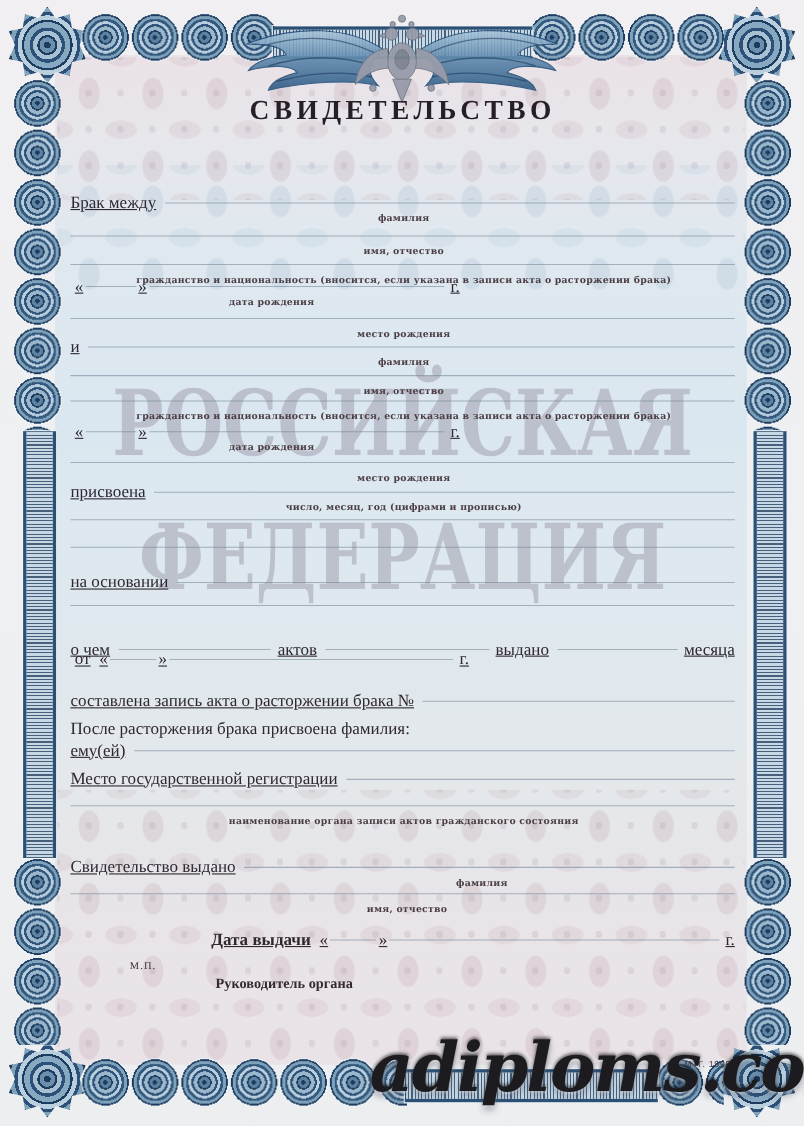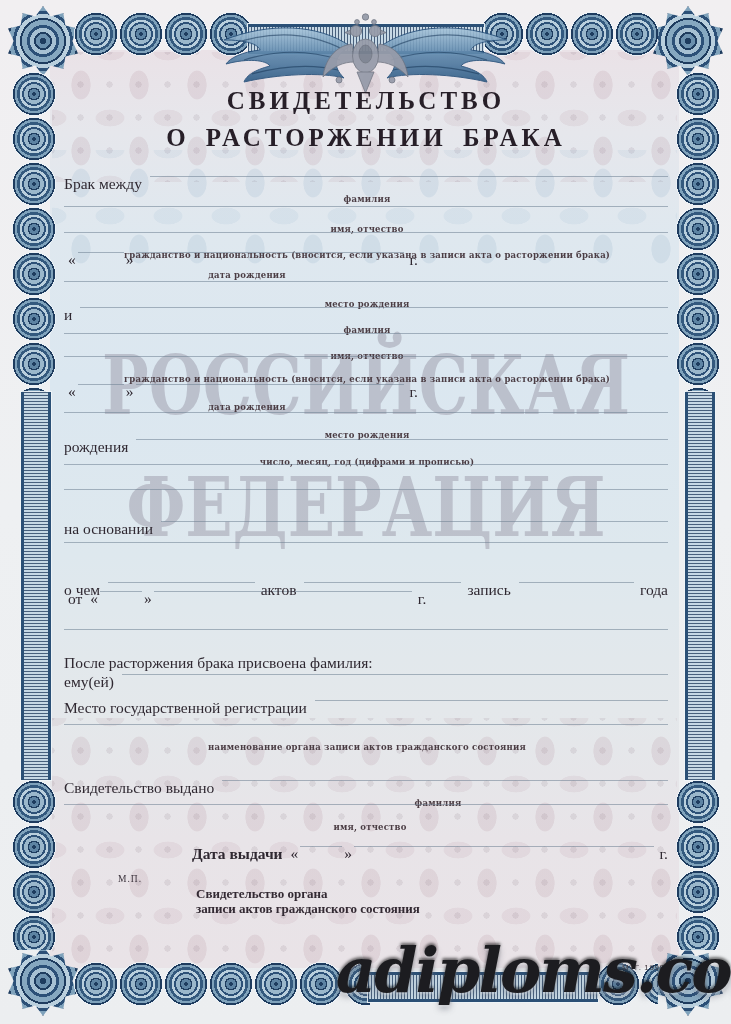--- a/index.html
+++ b/index.html
@@ -45,22 +45,22 @@
       #86a8c0 16px 21px,#1e3c5f 21px 23px,#b9cfdd 23px 27px,#2c5077 27px 30px,#7fa2bb 30px 34px,#1e3c5f 34px 35px);}
   
   .wm{position:absolute;left:64px;width:604px;text-align:center;z-index:2;
       font:bold 66px "DejaVu Serif",serif;color:rgba(112,102,122,0.30);
       letter-spacing:0px;white-space:nowrap;transform:scale(0.94,1.25);transform-origin:center top;}
   
   .title{position:absolute;left:64px;top:82px;width:604px;z-index:4;text-align:center;
       font:bold 25px "Liberation Serif",serif;letter-spacing:4px;word-spacing:6px;
       line-height:37px;color:#271f28;}
   
-  .row{position:absolute;left:64px;width:604px;height:16px;display:flex;align-items:flex-start;
-      z-index:4;font:15.5px "Liberation Serif","DejaVu Serif",serif;color:#2f2831;}
+  .row{position:absolute;left:64px;width:604px;height:16px;display:flex;align-items:center;
+      z-index:4;font:15.5px "Liberation Serif","DejaVu Serif",serif;color:#2f2831;text-decoration:underline;}
   .lbl{white-space:nowrap;line-height:15px;padding-right:8px;}
   .lg{padding-right:0;padding-left:6px;}
   .fl{flex:1;border-bottom:1px solid rgba(110,128,146,0.55);}
   .seg{border-bottom:1px solid rgba(110,128,146,0.55);}
   .sp{border-bottom:none;}
   .sub{position:absolute;top:18px;transform:translateX(-50%);
       font:bold 8.5px "DejaVu Serif",serif;color:#4b3d44;white-space:nowrap;letter-spacing:0.2px;}
   .plain{position:absolute;left:64px;z-index:4;font:15.5px "Liberation Serif","DejaVu Serif",serif;color:#2f2831;white-space:nowrap;}
   .mp{font:9.5px "Liberation Serif",serif;letter-spacing:1px;color:#3b333c;}
   .sig{font:bold 13px "Liberation Serif",serif;line-height:15px;color:#332a33;white-space:nowrap;}
@@ -133,21 +133,20 @@
       <ellipse cx="147.5" cy="52" rx="13" ry="17"></ellipse>
       <path d="M139,68 L147.5,89 L156,68 Z"></path>
       <circle cx="121" cy="76" r="3"></circle>
         <circle cx="174" cy="76" r="3"></circle>
       <ellipse cx="147.5" cy="50" rx="6.5" ry="9" fill="#7c8391"></ellipse>
     </g>
   </svg>
 
   <div class="title">
     <div>СВИДЕТЕЛЬСТВО</div>
-    <div>О РАСТОРЖЕНИИ БРАКА</div>
   </div>
 
   <div class="row" style="top:176px;">
     <span class="lbl">Брак между</span>
     <span class="fl"></span>
     <span class="sub" style="left:303px;">фамилия</span>
   </div>
 
   <div class="row" style="top:206px;">
     <span class="fl"></span>
@@ -199,21 +198,21 @@
     <span class="fl sp"></span>
     <span class="sub" style="left:183px;">дата рождения</span>
   </div>
 
   <div class="row" style="top:412px;">
     <span class="fl"></span>
     <span class="sub" style="left:303px;">место рождения</span>
   </div>
 
   <div class="row" style="top:439px;">
-    <span class="lbl">рождения</span>
+    <span class="lbl">присвоена</span>
     <span class="fl"></span>
     <span class="sub" style="left:303px;">число, месяц, год (цифрами и прописью)</span>
   </div>
 
   <div class="row" style="top:464px;">
     <span class="fl"></span>
   </div>
   <div class="row" style="top:489px;">
     <span class="fl"></span>
   </div>
@@ -234,26 +233,27 @@
     <span class="seg" style="width:258px;"></span>
     <span class="lbl lg">г.</span>
     <span class="fl sp"></span>
   </div>
 
   <div class="row" style="top:582px;">
     <span class="lbl">о чем</span>
     <span class="fl" style="flex:1.4;"></span>
     <span class="lbl" style="padding-left:6px;">актов</span>
     <span class="fl" style="flex:1.5;"></span>
-    <span class="lbl" style="padding-left:6px;">запись</span>
+    <span class="lbl" style="padding-left:6px;">выдано</span>
     <span class="fl" style="flex:1.1;"></span>
-    <span class="lbl" style="padding-left:6px;padding-right:0;">года</span>
+    <span class="lbl" style="padding-left:6px;padding-right:0;">месяца</span>
   </div>
 
   <div class="row" style="top:629px;">
+    <span class="lbl">составлена запись акта о расторжении брака №</span>
     <span class="fl"></span>
   </div>
 
   <div class="plain" style="top:654px;">После расторжения брака присвоена фамилия:</div>
 
   <div class="row" style="top:674px;">
     <span class="lbl">ему(ей)</span>
     <span class="fl"></span>
   </div>
 
@@ -284,21 +284,20 @@
     <span class="lbl" style="padding-right:2px;">«</span>
     <span class="seg" style="width:42px;"></span>
     <span class="lbl" style="padding-left:2px;padding-right:2px;">»</span>
     <span class="fl"></span>
     <span class="lbl lg">г.</span>
   </div>
 
   <div class="plain mp" style="left:118px;top:874px;">М.П.</div>
 
   <div class="plain sig" style="left:196px;top:886px;">
-    <div>Свидетельство органа</div>
-    <div>записи актов гражданского состояния</div>
+    <div>Руководитель органа</div>
   </div>
 
   <div class="code" style="left:622px;top:951px;">МТГ. 1998.</div>
 
   <div class="site">adiploms.com</div>
 
 </div>
 
 </body></html>

